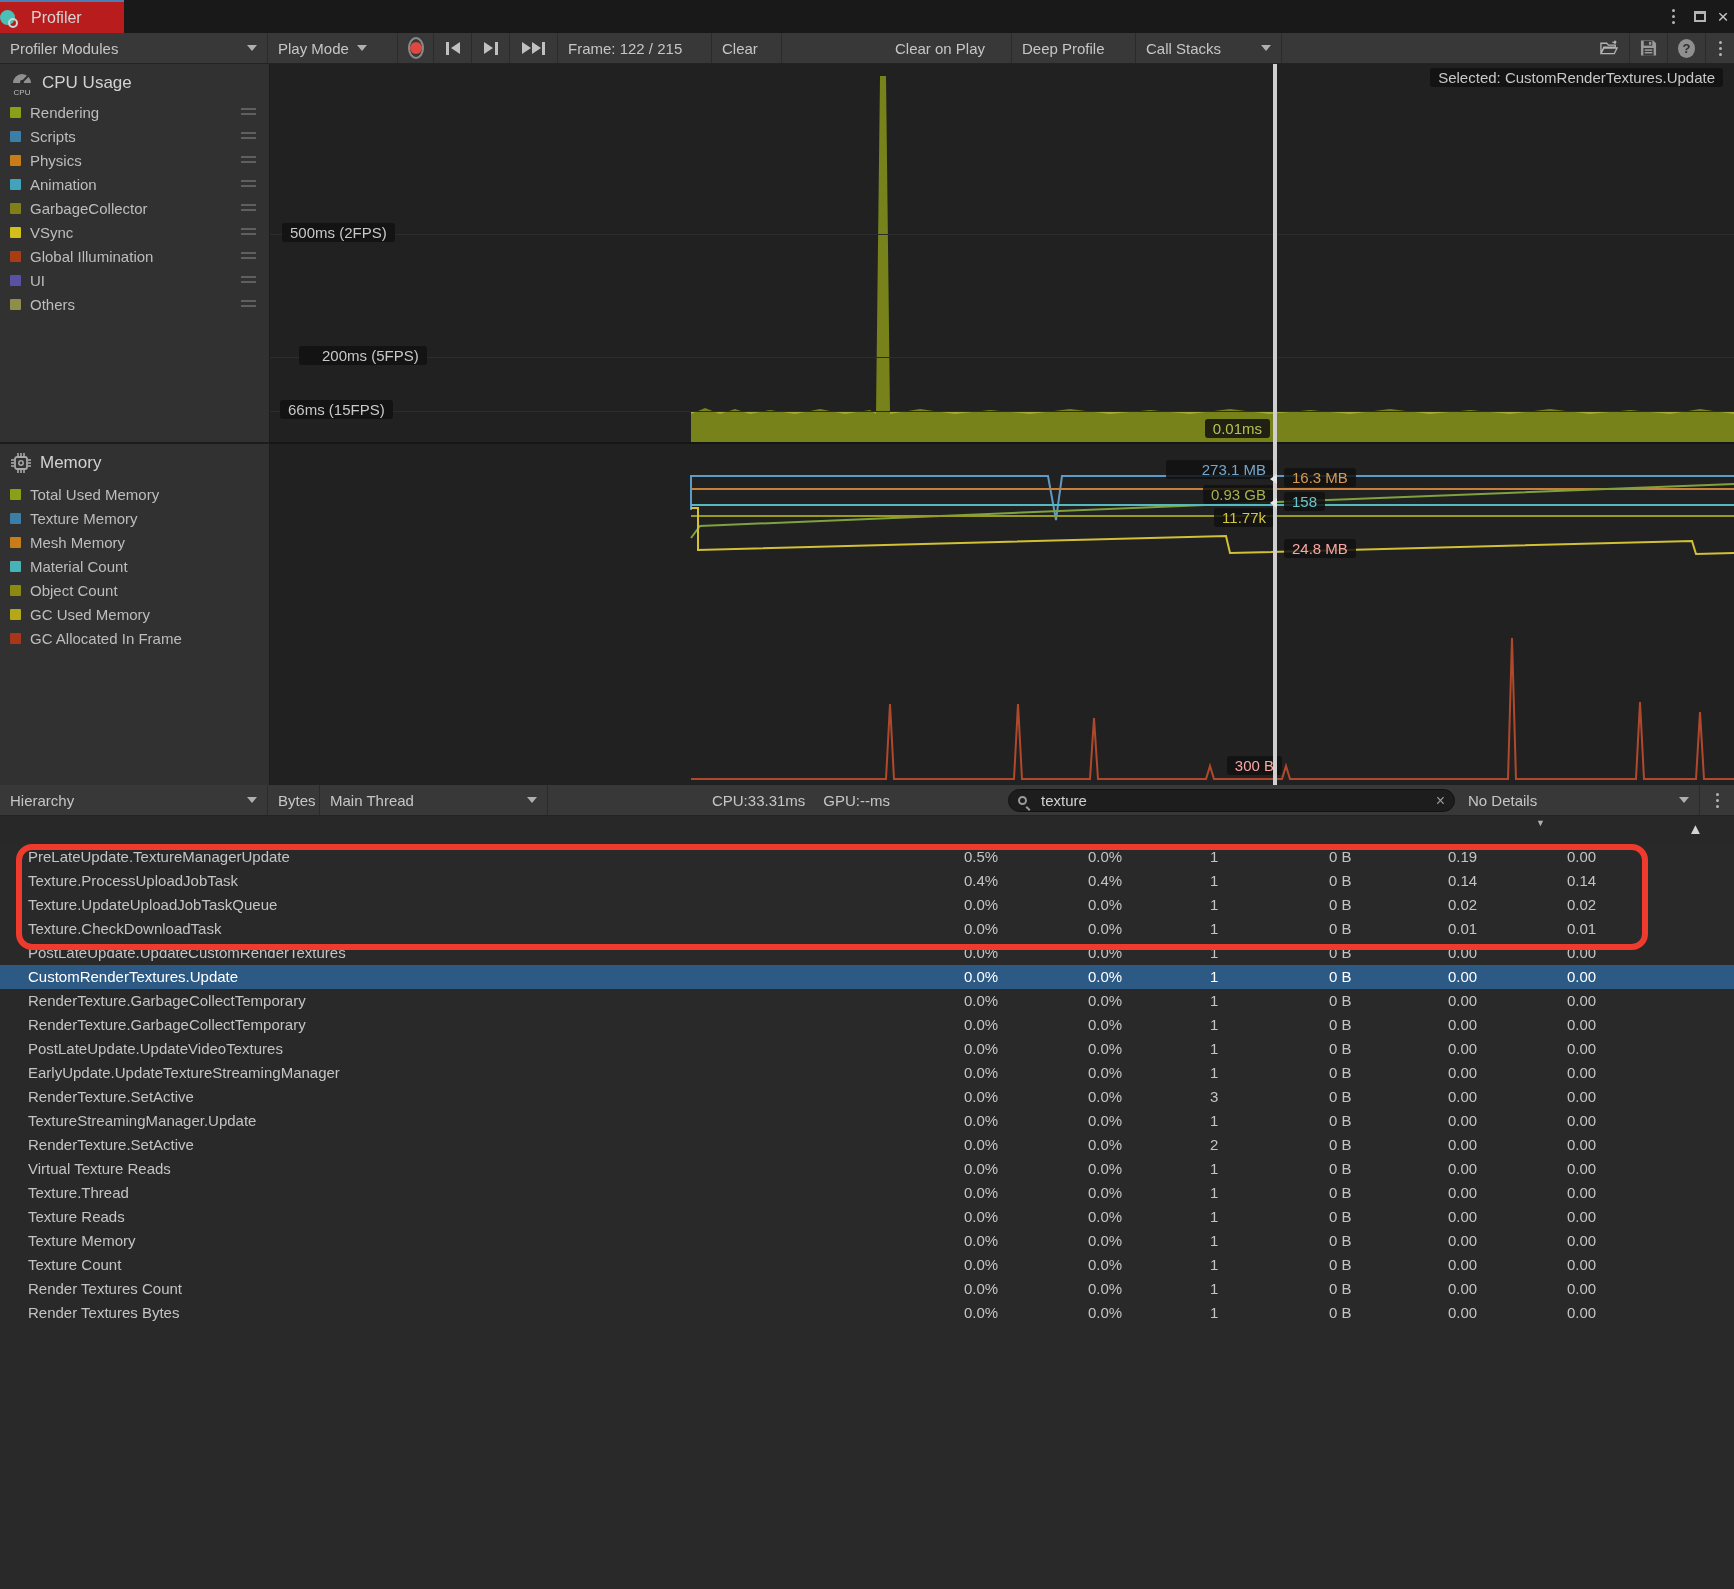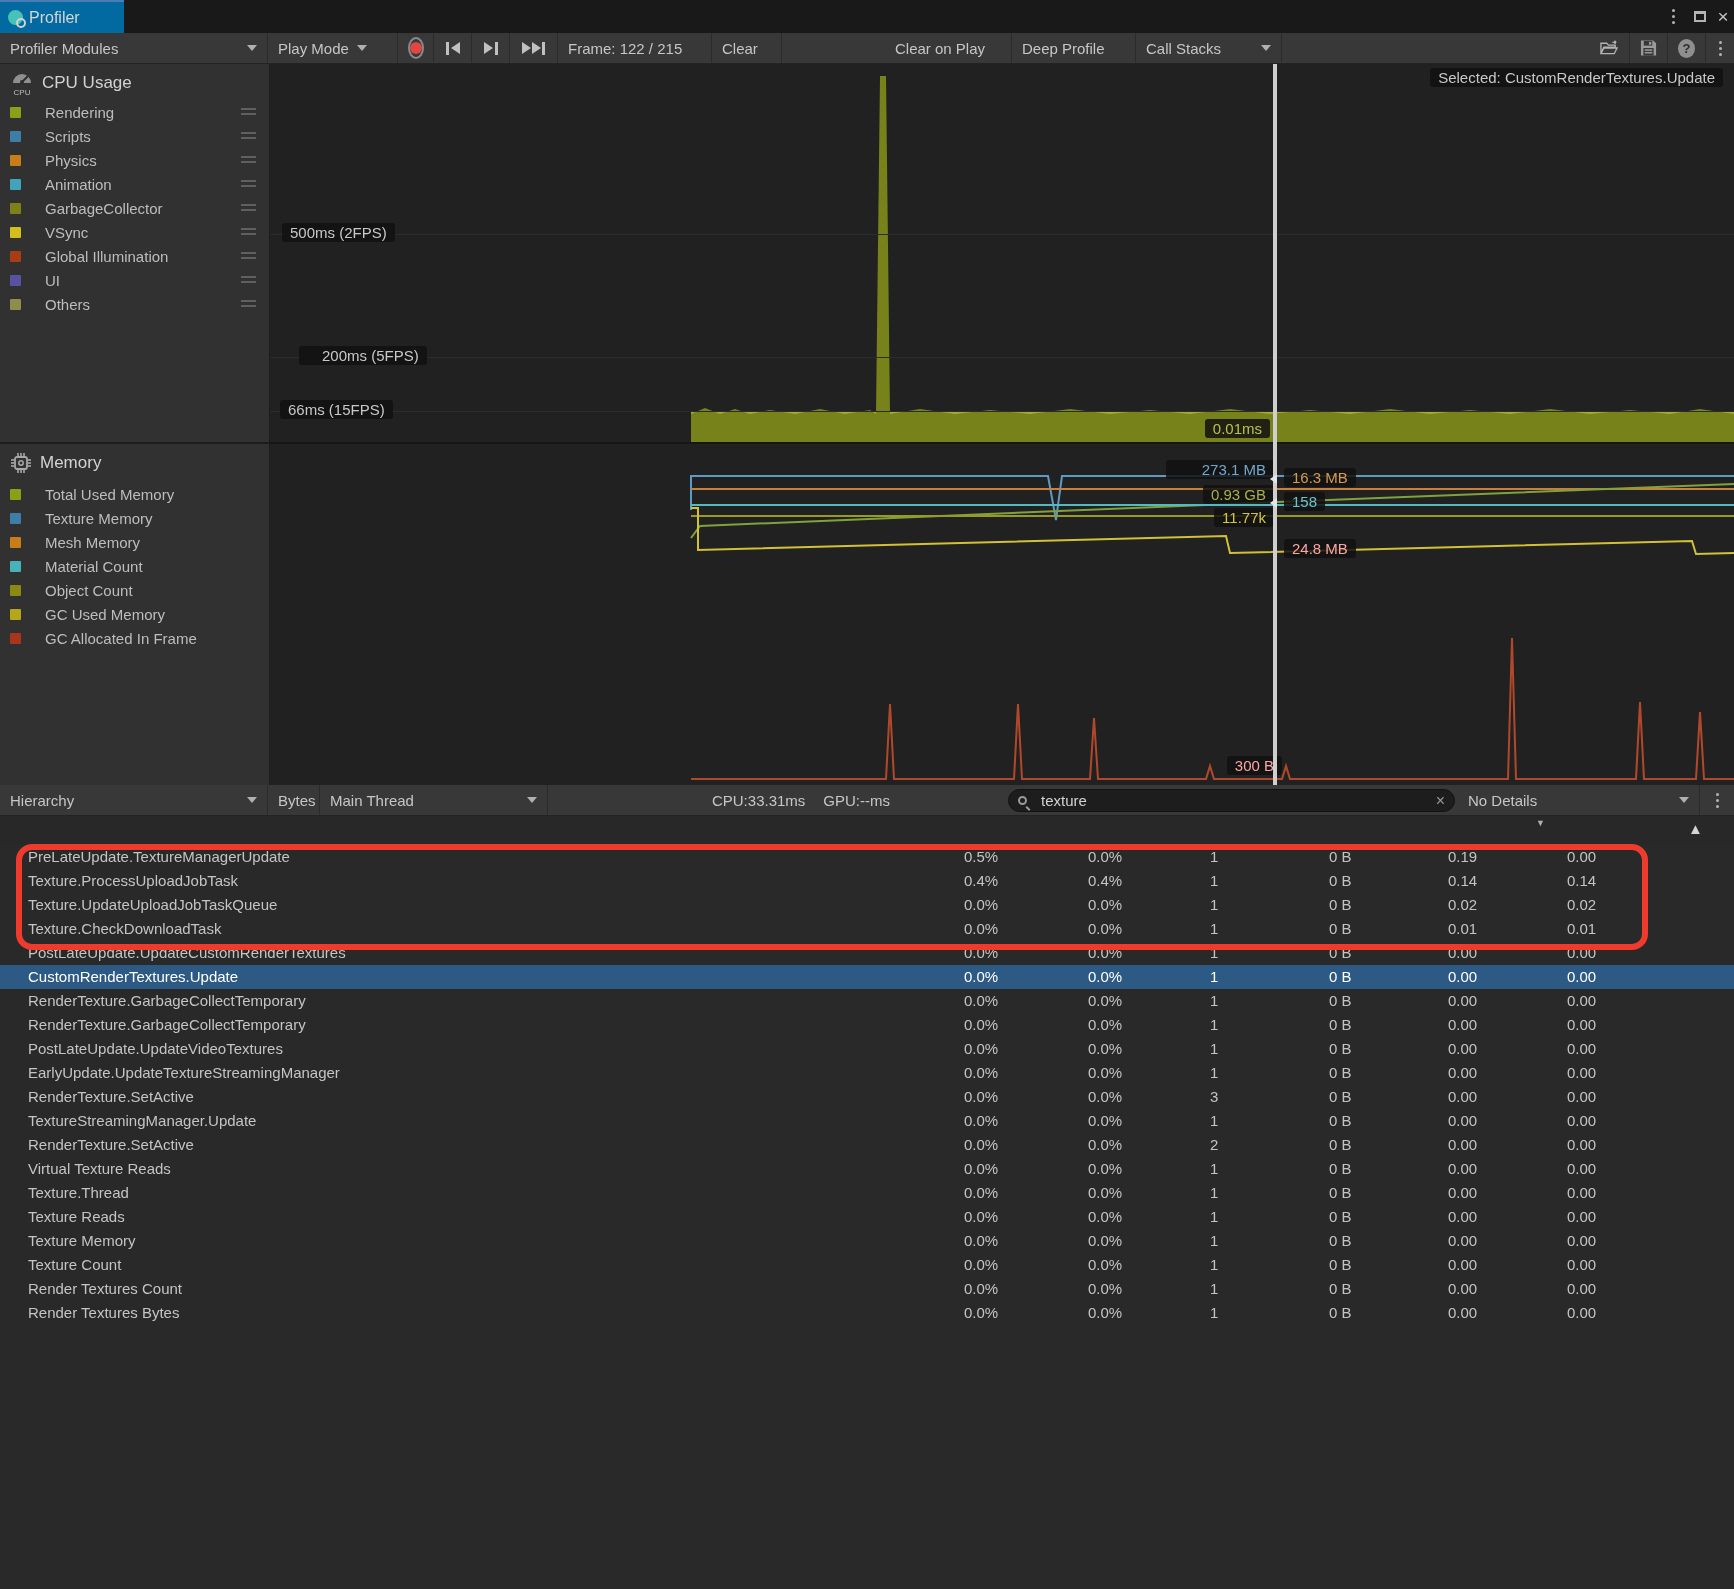--- a/index.html
+++ b/index.html
@@ -4,22 +4,22 @@
 <style>
   * { margin:0; padding:0; box-sizing:border-box; }
   html,body { background:#141414; }
   #app {
     position:relative; width:1734px; height:1589px; overflow:hidden;
     background:#282828; font-family:"Liberation Sans", sans-serif;
     color:#c8c8c8; font-size:15px; -webkit-font-smoothing:antialiased;
   }
   
   #titlebar { position:absolute; left:0; top:0; width:1734px; height:33px; background:#191919; }
-  #tab { position:absolute; left:0; top:0; width:124px; height:33px; background:#0369a1;
-         border-top:2px solid #4a7fb5; display:flex; align-items:center; padding-left:8px; gap:6px; }
+  #tab { position:absolute; left:0; top:0; width:124px; height:33px; background:#b91c1c;
+         border-top:2px solid #4a7fb5; display:flex; align-items:center; padding-left:0; gap:16px; }
   #tab .tab-label { color:#d6d6d6; font-size:16px; }
   .profiler-glyph { position:relative; width:15px; height:15px; border-radius:50%; background:#49c1b8; }
   .profiler-glyph:after { content:""; position:absolute; right:-3px; bottom:-3px; width:6px; height:6px;
          border:2px solid #cfd4d4; border-radius:50%; background:transparent; }
   .win-ctrl { position:absolute; top:0; height:33px; display:flex; align-items:center; justify-content:center; color:#b8b8b8; }
   .kebab { display:flex; flex-direction:column; gap:3px; }
   .kebab i { width:3px; height:3px; border-radius:50%; background:#b4b4b4; }
   .maxbox { width:12px; height:11px; border:2px solid #b4b4b4; border-top-width:3px; }
   .closex { font-size:19px; line-height:19px; color:#c4c4c4; }
   
@@ -36,21 +36,21 @@
   .icon-btn { gap:0; justify-content:center; }
   .help-circle { width:19px; height:19px; border-radius:50%; background:#8f8f8f; color:#2e2e2e; font-weight:bold;
                  display:flex; align-items:center; justify-content:center; font-size:13px; }
   
   #main { position:absolute; left:0; top:64px; width:1734px; height:721px; background:#212121; }
   #sidebar { position:absolute; left:0; top:0; width:270px; height:721px; background:#313131; border-right:1px solid #1c1c1c; }
   .module-section { position:absolute; left:0; width:270px; }
   #cpu-section { top:0; height:380px; border-bottom:2px solid #1c1c1c; }
   #mem-section { top:382px; height:339px; }
   .module-header { position:absolute; left:10px; top:6px; display:flex; align-items:center; gap:8px; color:#d2d2d2; font-size:17px; }
-  .legend-item { position:absolute; left:10px; width:252px; height:24px; display:flex; align-items:center; gap:24px; }
+  .legend-item { position:absolute; left:10px; width:252px; height:24px; display:flex; align-items:center; gap:9px; }
   .swatch { width:11px; height:11px; border-radius:1px; flex:none; }
   .legend-label { color:#bdbdbd; font-size:15px; white-space:nowrap; overflow:hidden; }
   .drag-handle { position:absolute; right:6px; top:8px; width:15px; }
   .drag-handle i { display:block; height:2px; background:#5f5f5f; margin-bottom:3px; }
   
   .chart { position:absolute; left:270px; width:1464px; overflow:hidden; }
   #cpu-chart { top:0; height:380px; border-bottom:2px solid #161616; background:#212121; }
   #mem-chart { top:382px; height:339px; background:#212121; }
   .gridline { position:absolute; left:0; width:1464px; height:1px; background:#2c2c2c; }
   .badge { position:absolute; background:rgba(17,17,17,0.85); border-radius:3px; padding:1px 8px;

